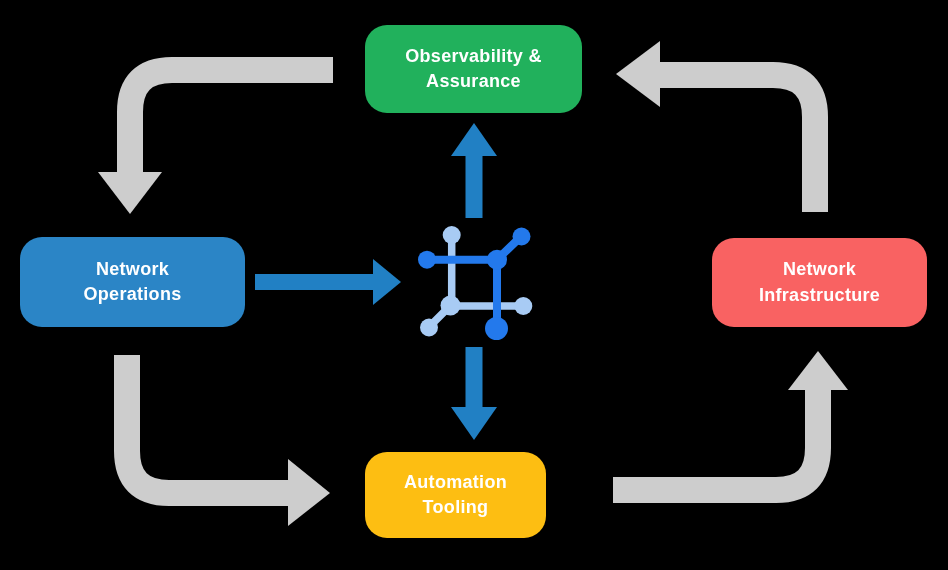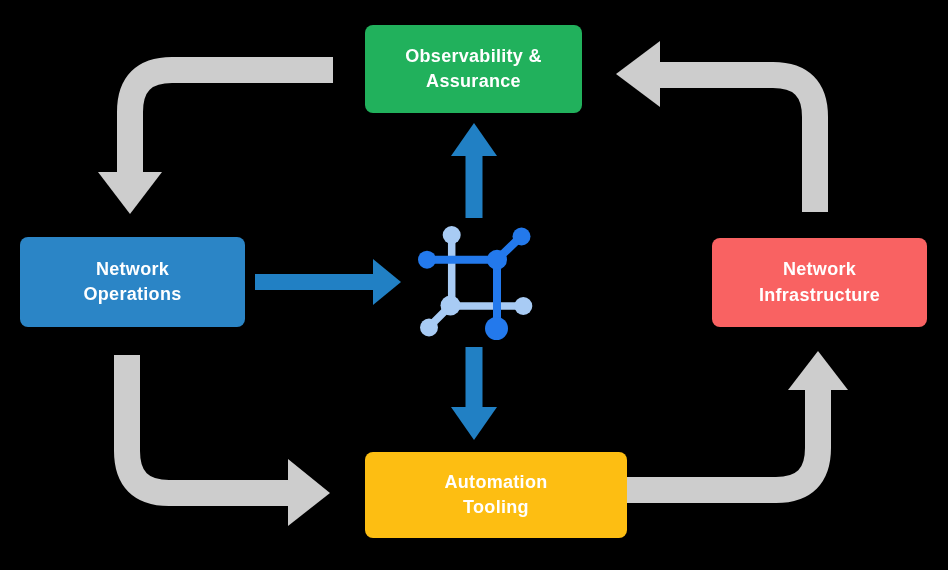--- a/index.html
+++ b/index.html
@@ -17,38 +17,38 @@
   }
   #arrow-layer {
     position: absolute;
     left: 0; top: 0;
     width: 948px; height: 570px;
     z-index: 0;
   }
   .node {
     position: absolute;
     z-index: 1;
-    border-radius: 8px;
+    border-radius: 22px;
     display: flex;
     align-items: center;
     justify-content: center;
   }
   .node__label {
     color: #ffffff;
     font-size: 18px;
     font-weight: 600;
     letter-spacing: 0.3px;
     line-height: 1.4;
     text-align: center;
     white-space: pre-line;
   }
   .node--observability { left: 365px; top: 25px;  width: 217px; height: 88px; background: #21B15C; }
   .node--operations    { left: 20px;  top: 237px; width: 225px; height: 90px; background: #2B85C6; }
   .node--infrastructure{ left: 712px; top: 238px; width: 215px; height: 89px; background: #F96262; }
-  .node--automation    { left: 365px; top: 452px; width: 262px; height: 86px; background: #FDBE12; }
+  .node--automation    { left: 365px; top: 452px; width: 181px; height: 86px; background: #FDBE12; }
 </style>
 </head>
 <body>
 
 <div id="stage">
 
   <svg id="arrow-layer" viewBox="0 0 948 570" xmlns="http://www.w3.org/2000/svg">
 
     <g>
       <path d="M333,70 H172 Q130,70 130,112 V174" fill="none" stroke="#CDCDCD" stroke-width="26"></path>

